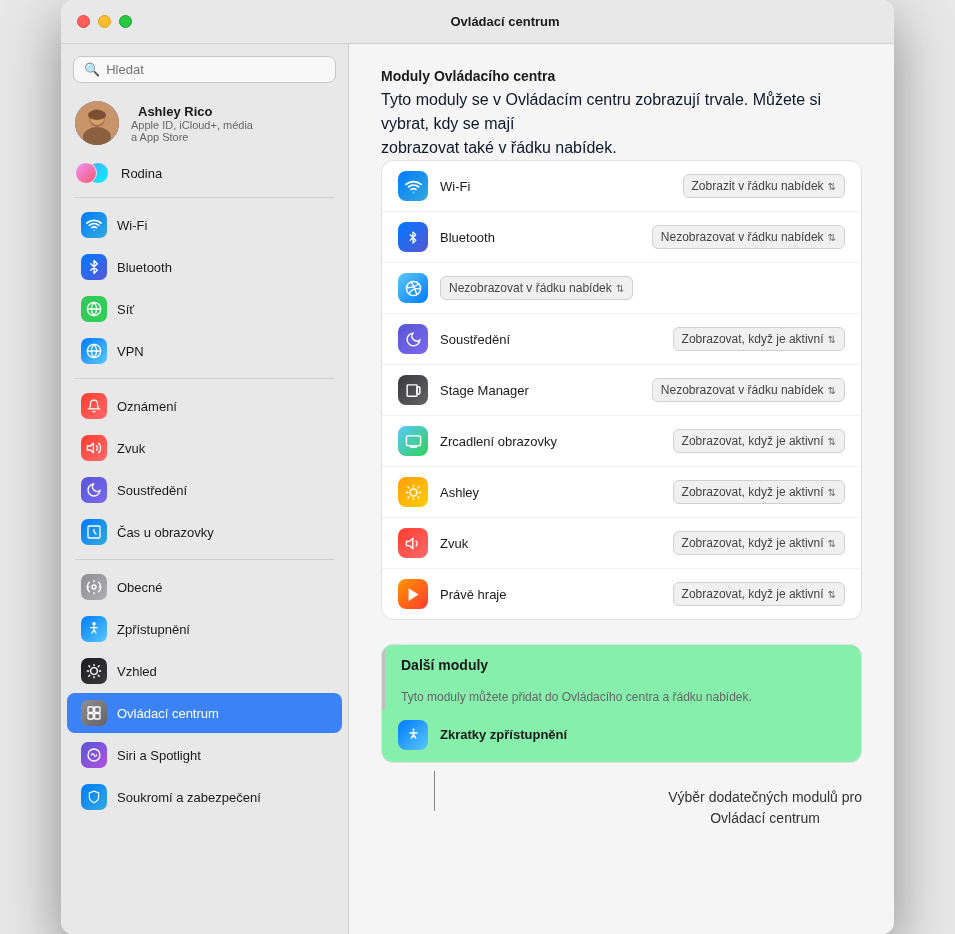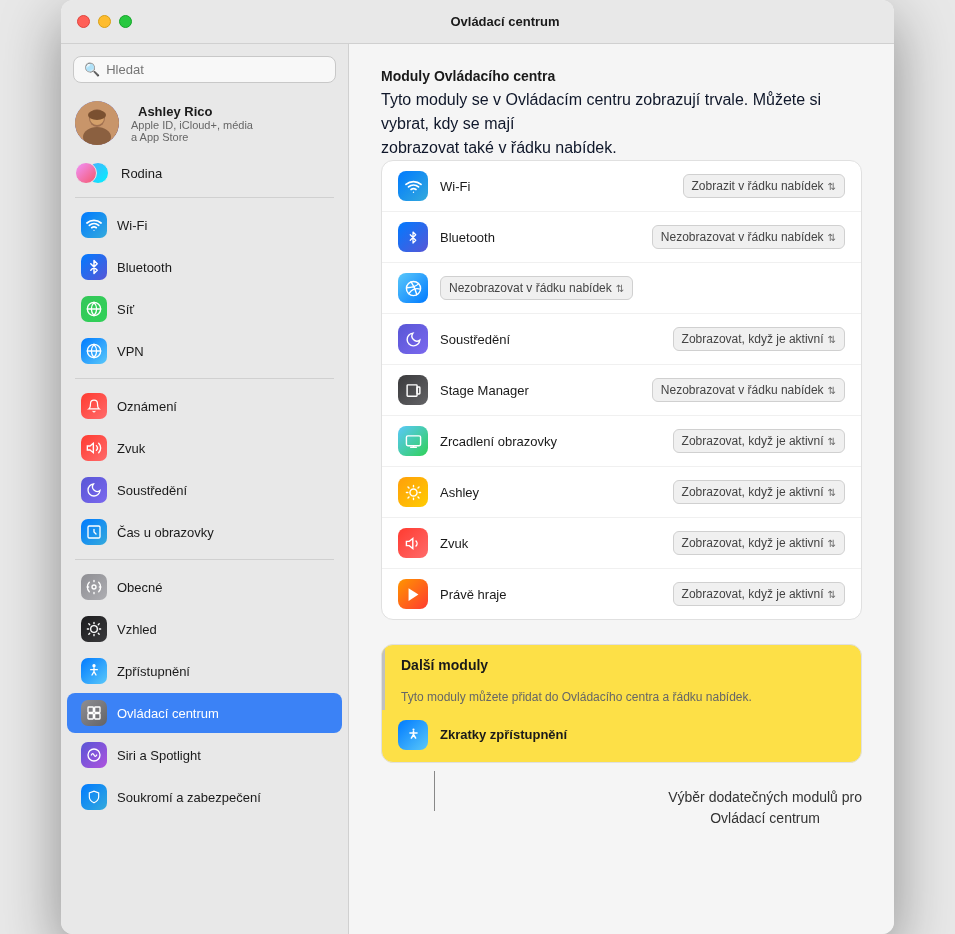--- a/index.html
+++ b/index.html
@@ -245,21 +245,21 @@
       padding: 4px 8px;
       background: #f0f0f0;
       border-radius: 6px;
       border: 1px solid #d0d0d0;
     }
     .module-dropdown .chevron {
       font-size: 10px;
       color: #666;
     }
     .additional-section {
-      background: #fde047;
+      background: #86efac;
       border-radius: 12px;
       border: 1px solid #e0e0e0;
       overflow: hidden;
     }
     .additional-header {
       padding: 12px 16px 4px 16px;
       border-left: 3px solid #c0c0c0;
     }
     .additional-title {
       font-size: 14px;
@@ -429,37 +429,37 @@
           <svg width="16" height="16" viewBox="0 0 24 24" fill="none" stroke="white" stroke-width="2" stroke-linecap="round">
             <circle cx="12" cy="12" r="3"></circle>
               <path d="M19.07 4.93a10 10 0 0 1 0 14.14M4.93 19.07a10 10 0 0 1 0-14.14"></path>
             <path d="M12 2v2M12 20v2M2 12h2M20 12h2"></path>
           </svg>
         </div>
         <span class="sidebar-item-label">Obecné</span>
       </div>
 
       <div class="sidebar-item">
+        <div class="sidebar-item-icon icon-accessibility">
+          <svg width="16" height="16" viewBox="0 0 24 24" fill="none" stroke="white" stroke-width="2" stroke-linecap="round">
+            <circle cx="12" cy="4" r="1.5" fill="white"></circle>
+              <path d="M12 7v6l-3 5M12 13l3 5M7 10h10"></path>
+          </svg>
+        </div>
+        <span class="sidebar-item-label">Zpřístupnění</span>
+      </div>
+
+      <div class="sidebar-item">
         <div class="sidebar-item-icon icon-appearance">
           <svg width="16" height="16" viewBox="0 0 24 24" fill="none" stroke="white" stroke-width="2" stroke-linecap="round">
             <circle cx="12" cy="12" r="5"></circle>
               <path d="M12 2v2M12 20v2M4.22 4.22l1.42 1.42M18.36 18.36l1.42 1.42M2 12h2M20 12h2M4.22 19.78l1.42-1.42M18.36 5.64l1.42-1.42"></path>
           </svg>
         </div>
         <span class="sidebar-item-label">Vzhled</span>
-      </div>
-
-      <div class="sidebar-item">
-        <div class="sidebar-item-icon icon-accessibility">
-          <svg width="16" height="16" viewBox="0 0 24 24" fill="none" stroke="white" stroke-width="2" stroke-linecap="round">
-            <circle cx="12" cy="4" r="1.5" fill="white"></circle>
-              <path d="M12 7v6l-3 5M12 13l3 5M7 10h10"></path>
-          </svg>
-        </div>
-        <span class="sidebar-item-label">Zpřístupnění</span>
       </div>
 
       <div class="sidebar-item active">
         <div class="sidebar-item-icon icon-controlcenter">
           <svg width="16" height="16" viewBox="0 0 24 24" fill="none" stroke="white" stroke-width="2" stroke-linecap="round" stroke-linejoin="round">
             <rect x="3" y="3" width="8" height="8" rx="1"></rect>
               <rect x="13" y="3" width="8" height="8" rx="1"></rect>
               <rect x="3" y="13" width="8" height="8" rx="1"></rect>
               <rect x="13" y="13" width="8" height="8" rx="1"></rect>
           </svg>

